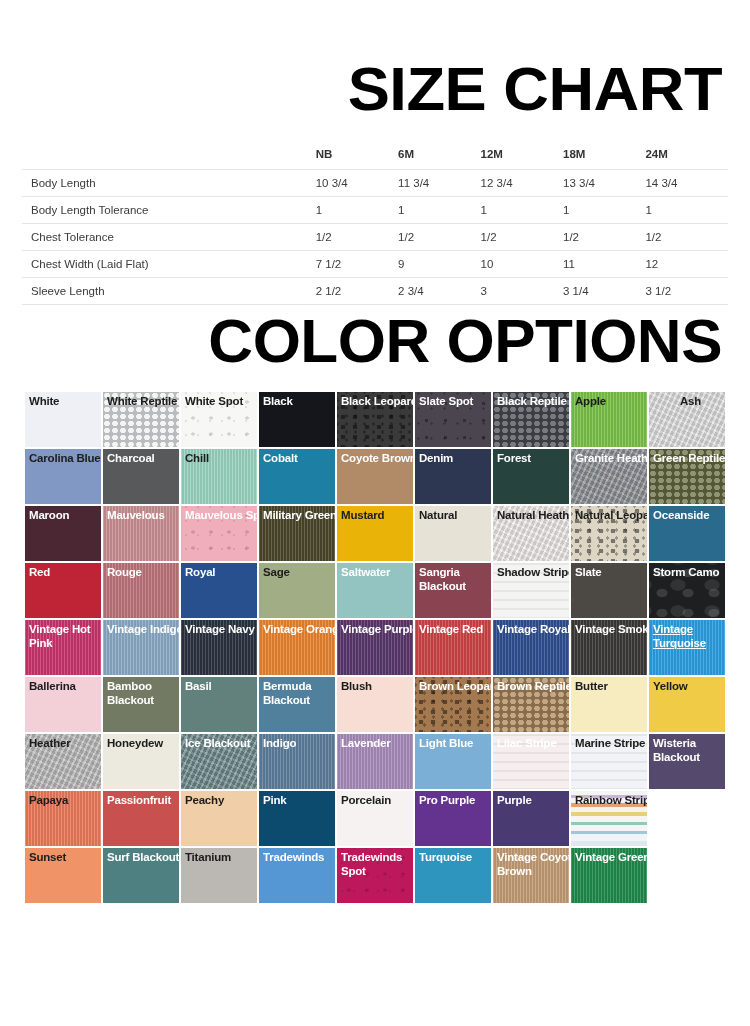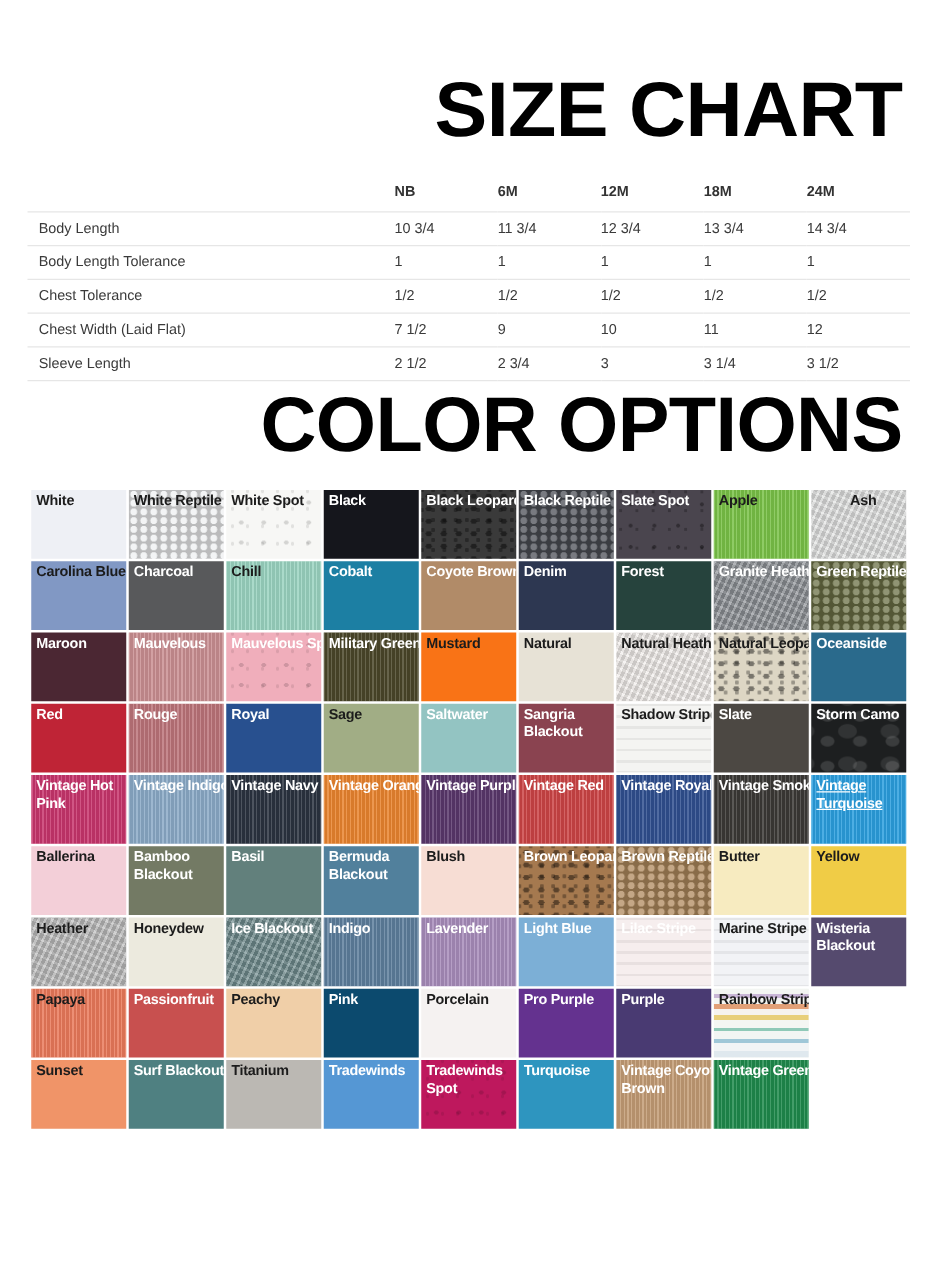--- a/index.html
+++ b/index.html
@@ -206,28 +206,28 @@
         <div class="tex tex-spotlt"></div>
         <span class="label" style="color: rgb(28, 28, 28);">White Spot</span>
       </div>
       <div class="swatch" style="background: rgb(21, 22, 28);">
         <span class="label" style="color: rgb(255, 255, 255);">Black</span>
       </div>
       <div class="swatch" style="background: rgb(58, 58, 58);">
         <div class="tex tex-leop"></div>
         <span class="label" style="color: rgb(255, 255, 255);">Black Leopard</span>
       </div>
+      <div class="swatch" style="background: rgb(74, 69, 78);">
+        <div class="tex tex-spot"></div>
+        <span class="label" style="color: rgb(255, 255, 255);">Slate Spot</span>
+      </div>
       <div class="swatch" style="background: rgb(75, 78, 85);">
         <div class="tex tex-rept"></div>
         <span class="label" style="color: rgb(255, 255, 255);">Black Reptile</span>
       </div>
-      <div class="swatch" style="background: rgb(74, 69, 78);">
-        <div class="tex tex-spot"></div>
-        <span class="label" style="color: rgb(255, 255, 255);">Slate Spot</span>
-      </div>
       <div class="swatch" style="background: rgb(121, 193, 71);">
         <div class="tex tex-rib"></div>
         <span class="label" style="color: rgb(28, 28, 28);">Apple</span>
       </div>
       <div class="swatch" style="background: rgb(226, 227, 226);">
         <div class="tex tex-heath"></div>
         <span class="label" style="color: rgb(28, 28, 28); margin-left: 27px;">Ash</span>
       </div>
     </div>
     <div class="swatch-row">
@@ -271,21 +271,21 @@
         <span class="label" style="color: rgb(255, 255, 255);">Mauvelous</span>
       </div>
       <div class="swatch" style="background: rgb(240, 174, 187);">
         <div class="tex tex-spotlt"></div>
         <span class="label" style="color: rgb(255, 255, 255);">Mauvelous Spot</span>
       </div>
       <div class="swatch" style="background: rgb(74, 70, 41);">
         <div class="tex tex-rib"></div>
         <span class="label" style="color: rgb(255, 255, 255);">Military Green</span>
       </div>
-      <div class="swatch" style="background: #f97316; padding-left: 40px;">
+      <div class="swatch" style="background: #eab308; padding-left: 40px;">
         <span class="label" style="color: rgb(28, 28, 28);">Mustard</span>
       </div>
       <div class="swatch" style="background: rgb(231, 226, 214);">
         <span class="label" style="color: rgb(28, 28, 28);">Natural</span>
       </div>
       <div class="swatch" style="background: rgb(242, 238, 235);">
         <div class="tex tex-heath"></div>
         <span class="label" style="color: rgb(28, 28, 28);">Natural Heather</span>
       </div>
       <div class="swatch" style="background: rgb(221, 214, 196);">

